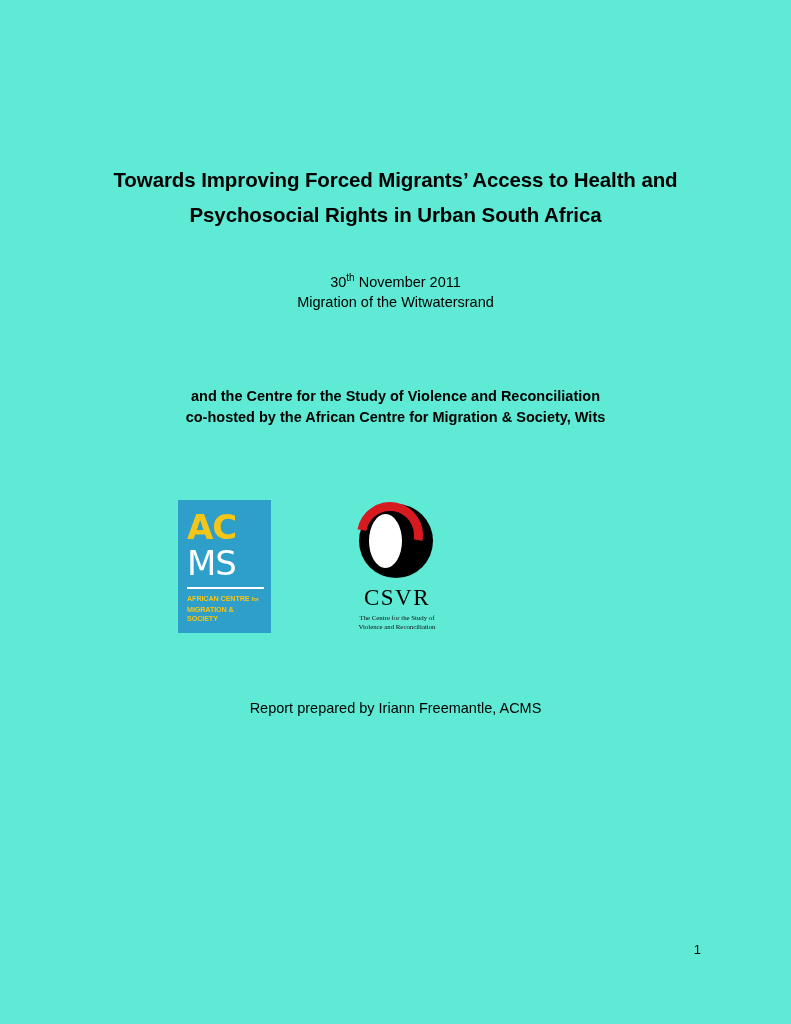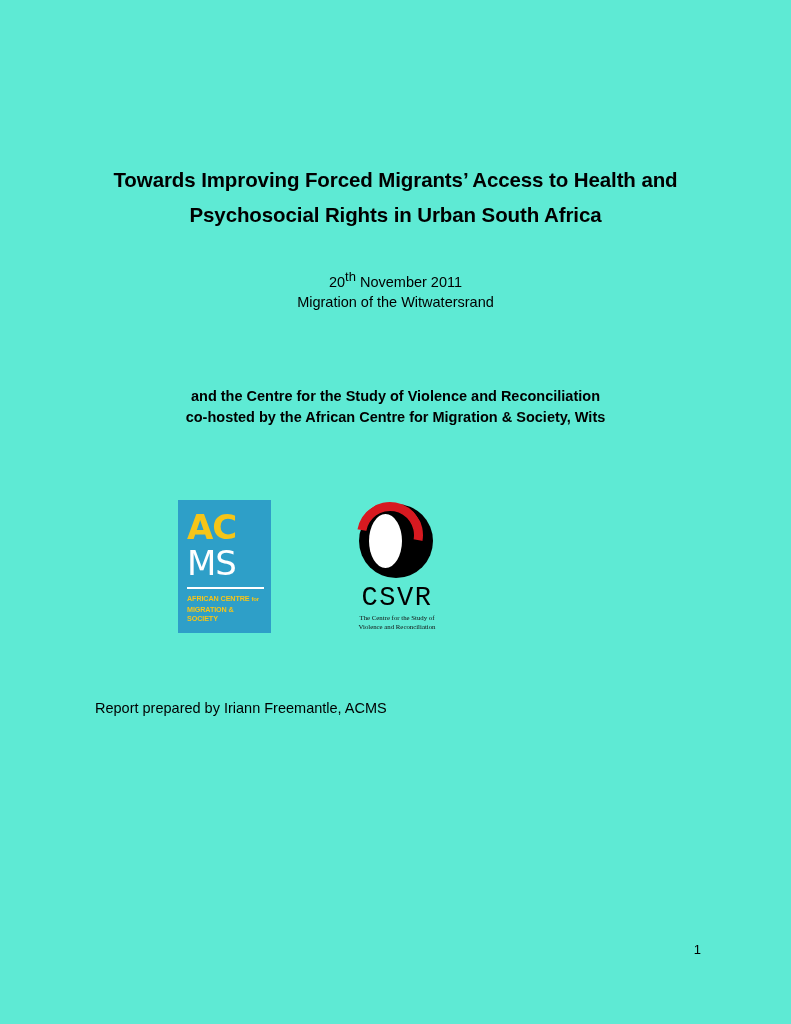--- a/index.html
+++ b/index.html
@@ -38,21 +38,21 @@
   .meeting-block {
     position: absolute;
     top: 273px;
     left: 95px;
     width: 601px;
     text-align: center;
     font-size: 14.5px;
     line-height: 19.5px;
   }
   .meeting-line sup {
-    font-size: 13px;
+    font-size: 10px;
     vertical-align: super;
     line-height: 0;
   }
   .cohost-block {
     position: absolute;
     top: 386px;
     left: 95px;
     width: 601px;
     text-align: center;
     font-size: 14.5px;
@@ -167,39 +167,40 @@
     width: 66px;
     height: 66px;
     border-radius: 50%;
     border: 9px solid #d71920;
     border-right-color: transparent;
     border-bottom-color: transparent;
     transform: rotate(55deg);
     box-sizing: border-box;
   }
   .csvr-name {
-    font-family: Liberation Mono, monospace;
-    font-size: 27px;
+    font-family: Liberation Serif, serif;
+    font-size: 23px;
     letter-spacing: 1.5px;
     line-height: 28px;
     margin-top: 2px;
   }
   .csvr-tag {
     font-family: "Liberation Serif", serif;
     font-size: 6.8px;
     line-height: 8.5px;
     margin-top: 2px;
     color: #111;
   }
 
   .prepared {
     position: absolute;
     top: 698px;
     left: 95px;
     width: 601px;
+    text-align: center;
     font-size: 14.5px;
     line-height: 20px;
   }
   .page-number {
     position: absolute;
     top: 942px;
     right: 90px;
     font-size: 13px;
   }
 </style>
@@ -207,21 +208,21 @@
 <body>
 
 <div class="page">
 
   <div class="title-block">
     <div class="title-line">Towards Improving Forced Migrants’ Access to Health and</div>
     <div class="title-line">Psychosocial Rights in Urban South Africa</div>
   </div>
 
   <div class="meeting-block">
-    <div class="meeting-line"><span>20</span><sup>th</sup><span> November 2011</span></div>
+    <div class="meeting-line"><span>30</span><sup>th</sup><span> November 2011</span></div>
     <div class="meeting-line">Migration of the Witwatersrand</div>
   </div>
 
   <div class="cohost-block">
     <div>and the Centre for the Study of Violence and Reconciliation</div>
     <div>co-hosted by the African Centre for Migration &amp; Society, Wits</div>
   </div>
 
   <div class="logos">
 

